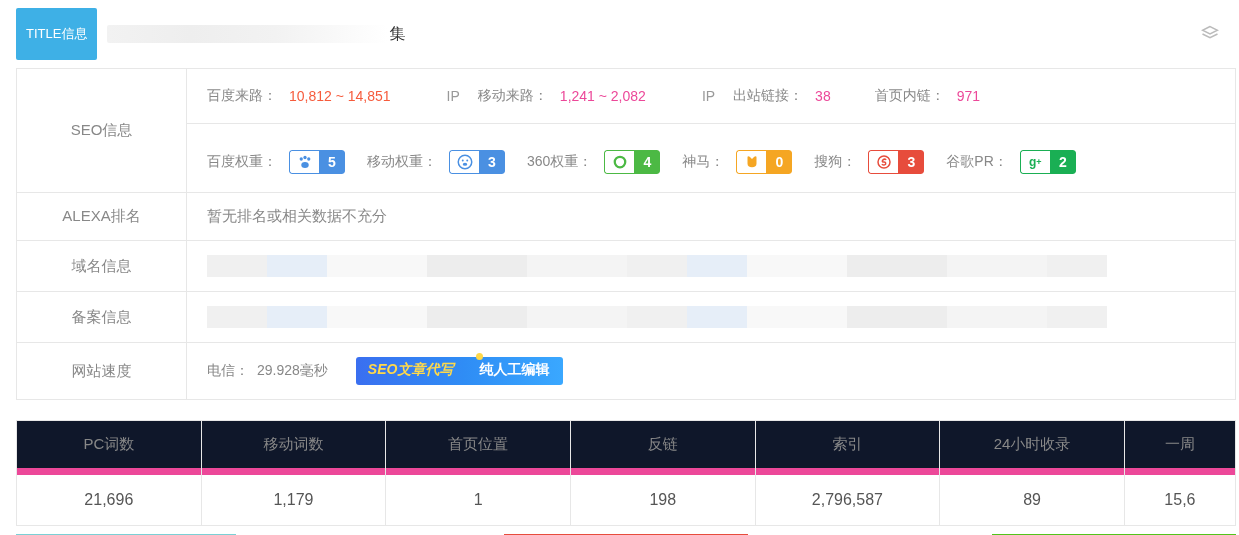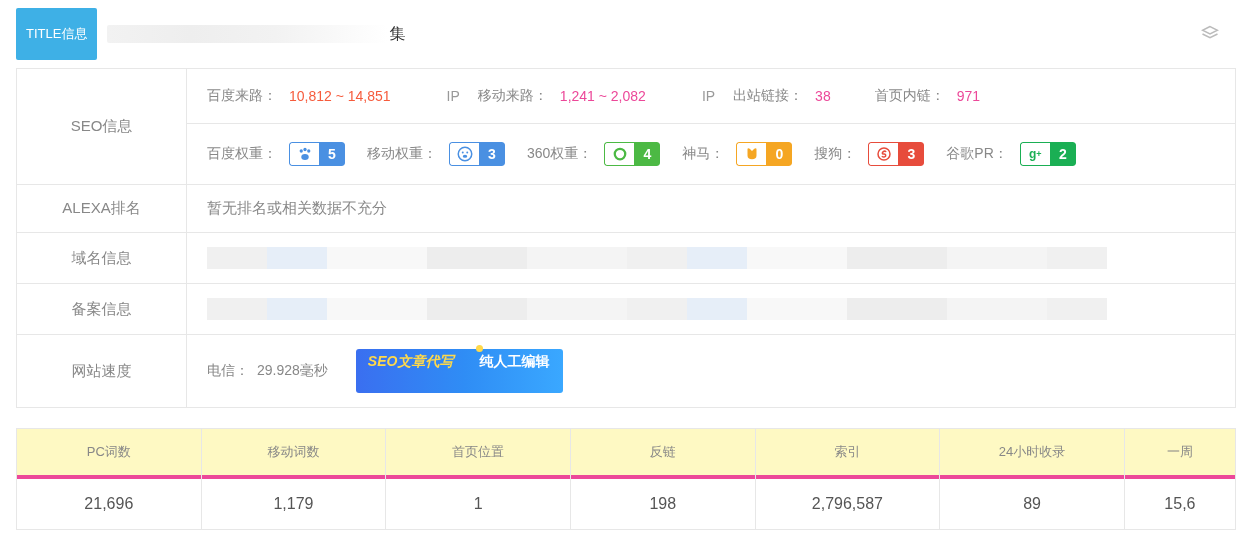--- a/index.html
+++ b/index.html
@@ -65,21 +65,21 @@
       background: #fff;
     }
     .row-content {
       flex: 1;
       padding: 14px 20px;
       display: flex;
       align-items: center;
       flex-wrap: wrap;
       gap: 8px;
     }
-    .seo-double .row-content { padding: 0; flex-direction: column; align-items: stretch; gap: 0; }
+    .seo-double .row-content { padding: 0; flex-direction: column; align-items: stretch; gap: 8px; }
     .subrow {
       padding: 18px 20px;
       display: flex;
       align-items: center;
       gap: 8px;
       border-bottom: 1px solid #e7e7e7;
     }
     .subrow:last-child { border-bottom: none; }
     .metric-label { color: #888; margin-right: 4px; }
     .metric-sep { margin: 0 14px; }
@@ -135,21 +135,21 @@
         #e6eef8 60px, #e6eef8 120px,
         #f8f8f8 120px, #f8f8f8 220px,
         #ededed 220px, #ededed 320px,
         #f4f4f4 320px, #f4f4f4 420px);
     }
     .speed-label { color: #888; }
     .speed-val { color: #888; margin-right: 20px; }
     .promo-banner {
       position: relative;
       display: inline-flex;
-      height: 44px;
+      height: 28px;
       border-radius: 3px;
       overflow: visible;
       font-size: 14px;
     }
     .promo-left {
       background: linear-gradient(90deg, #3a6ff0, #2f8df5);
       color: #ffd94a;
       font-style: italic;
       font-weight: bold;
       padding: 4px 12px;
@@ -178,23 +178,23 @@
     }
     .stats-col {
       flex: 1;
       border-right: 1px solid #e7e7e7;
       text-align: center;
     }
     .stats-col:last-child { border-right: none; flex: 0.6; }
     .stats-head {
       padding: 14px 0;
       color: #888;
-      font-size: 13px;
-      border-bottom: 4px solid #ec4899;
-      background: #fef9c3;
+      font-size: 15px;
+      border-bottom: 7px solid #ec4899;
+      background: #0f172a;
     }
     .stats-val {
       padding: 16px 0;
       color: #555;
       font-size: 16px;
     }
     .bottom-bars {
       display: flex;
       margin: 0 16px;
       gap: 0;

